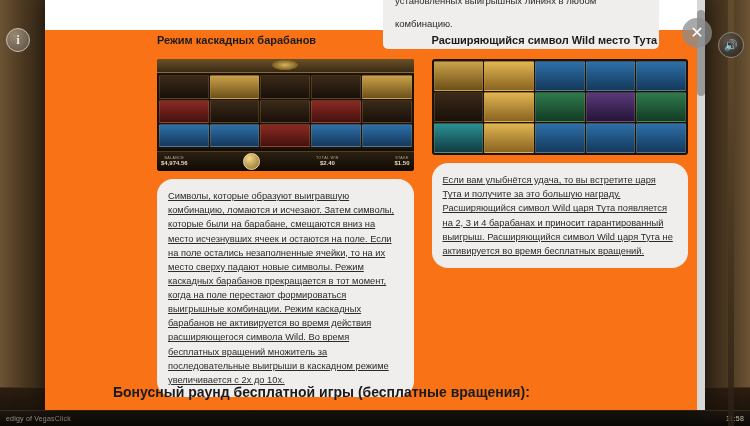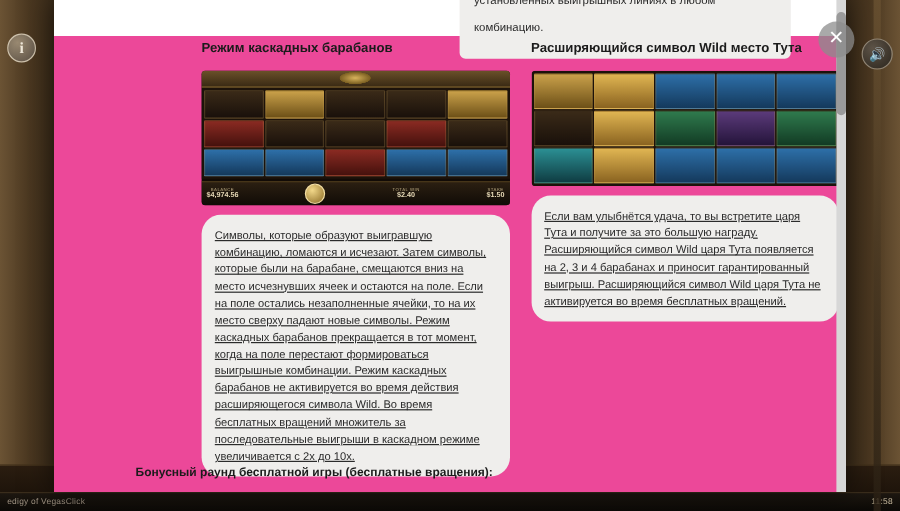--- a/index.html
+++ b/index.html
@@ -94,21 +94,21 @@
     font-family: "Liberation Serif", serif;
   }
 
   
   .help-overlay {
     position: absolute;
     left: 45px;
     top: 0;
     width: 660px;
     height: 410px;
-    background: #ec4899;
+    background: #f97316;
     box-shadow: 0 0 22px rgba(0,0,0,.6);
     overflow: hidden;
   }
   .help-scroll-top {
     position: absolute;
     left: 0; top: 0;
     width: 100%;
     height: 30px;
     background: #ffffff;
   }
@@ -123,21 +123,21 @@
     border-radius: 5px;
     padding: 10px 12px 8px 12px;
     box-sizing: border-box;
     color: #2b2b2b;
     font-size: 9.5px;
     line-height: 1.5;
   }
 
   .columns {
     position: absolute;
-    left: 16px;
+    left: 5px;
     top: 34px;
     width: 100%;
     display: flex;
     gap: 18px;
     padding: 0 22px 0 107px;
     box-sizing: border-box;
   }
   .col {
     width: 268px;
   }
@@ -243,21 +243,21 @@
     border-radius: 50%;
     background: radial-gradient(circle at 35% 30%, #f2d88a, #8a6a24);
     border: 1px solid #f0dba0;
   }
 
   
   .bottom-heading {
     position: absolute;
     left: 68px;
     bottom: 10px;
-    font-size: 10px;
+    font-size: 14px;
     font-weight: bold;
     color: #1b1b1b;
   }
 
   
   .close-btn {
     position: absolute;
     right: 38px;
     top: 18px;
     width: 30px;

